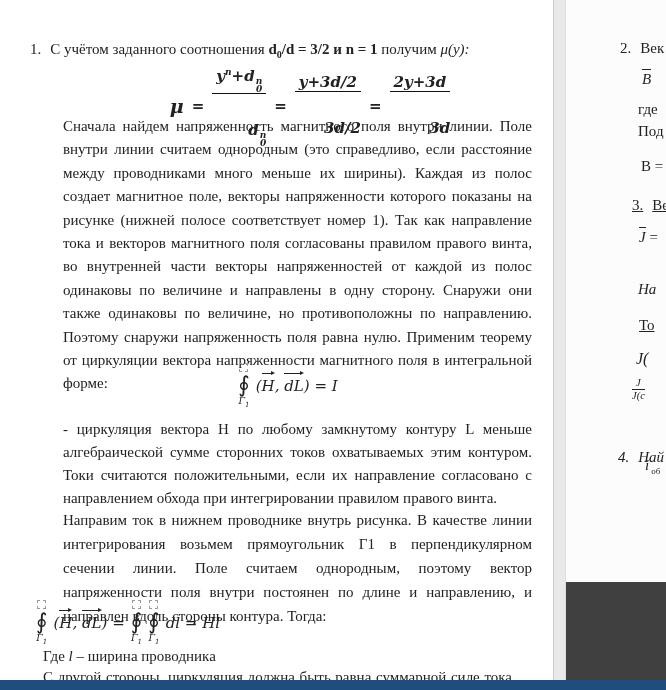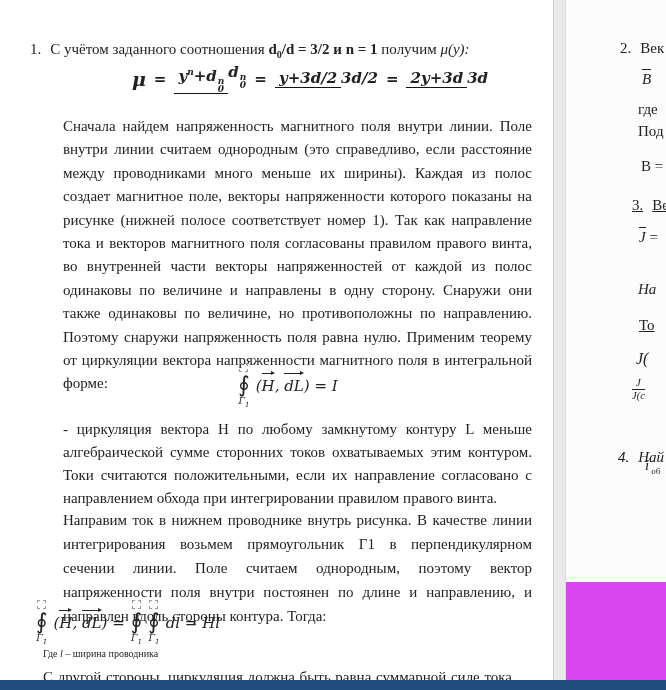--- a/index.html
+++ b/index.html
@@ -1,17 +1,17 @@
 <!DOCTYPE html>
 <html><head>
 <meta charset="utf-8">
 <style>
   html,body { margin:0; padding:0; background:#ffffff; }
   .canvas { position:relative; width:666px; height:690px; overflow:hidden;
-            background:#d946ef; color:#222;
+            background:#404040; color:#222;
             font-family:"Liberation Serif","DejaVu Serif",serif; }
   .abs { position:absolute; }
 
   
   .page1 { left:0; top:0; width:553px; height:690px; background:#ffffff; }
   .divider { left:553px; top:0; width:13px; height:690px; background:#e9e9e9;
              border-left:1px solid #cbcbcb; border-right:1px solid #dddddd; box-sizing:border-box; }
   .page2 { left:566px; top:0; width:100px; height:582px; background:#fcfcfc; }
   .bottom-bar { left:0; top:680px; width:666px; height:10px; background:#1f4e7e; z-index:6; }
   .para { width:469px; font-size:15px; line-height:23.4px; text-align:justify;margin-left:20px; }
@@ -22,21 +22,21 @@
   #item1 { left:30px; top:41px; width:500px; font-size:15px; }
   #item1 .num { margin-right:9px; }
   #item1 sub { font-size:10px; }
 
   
   #f1 { left:43px; top:64px; width:468px; box-sizing:border-box; padding-left:66px;
         display:flex; justify-content:center; align-items:center; gap:8px;
         font-family:"DejaVu Serif","DejaVu Sans",serif; font-style:italic; font-weight:bold;
         font-size:15px; }
   #f1 .mu { font-size:19px; }
-  .frac { display:inline-flex; text-align:left; line-height:17px; }
+  .frac { display:inline-flex; flex-direction:column; text-align:right; line-height:17px;gap:28px; }
   .frac .num { border-bottom:1.3px solid #111; padding:0 4px; }
   .ss { display:inline-flex; flex-direction:column; font-size:9px; line-height:8px;
         vertical-align:-3px; margin-left:1px; }
   .supn { font-size:9px; vertical-align:6px; }
 
   #para1 { left:43px; top:115px; }
   #para2 { left:43px; top:418px; line-height:23px; }
   #para3 { left:43px; top:508px; line-height:24px; }
 
   
@@ -47,21 +47,21 @@
   .intgrp { display:inline-flex; flex-direction:column; align-items:center; font-style:normal; }
   .anchor-box { width:7px; height:7px; border:1px dashed #9a9a9a; margin-bottom:1px; }
   .oint { font-family:"DejaVu Sans",sans-serif; font-size:22px; line-height:23px; }
   .contour { font-size:9.5px; font-style:italic; line-height:10px; }
   .contour sub { font-size:7px; }
   .vec { position:relative; font-style:italic; }
   .vec::before { content:""; position:absolute; left:0; right:3px; top:-4px; height:1px; background:#222; }
   .vec::after  { content:""; position:absolute; right:0; top:-6.5px; width:0; height:0;
                  border-left:4px solid #222; border-top:2.5px solid transparent; border-bottom:2.5px solid transparent; }
 
-  #where { left:43px; top:648px; font-size:10px; }
+  #where { left:43px; top:648px; font-size:15px; }
   #cutoff { left:43px; top:668px; width:469px; font-size:15px; line-height:18px;
             text-align:justify; text-align-last:justify; }
 
   
   .frag { position:absolute; font-size:15px; white-space:nowrap; }
   .numgap { margin-right:9px; }
   #p2-item2 { top:40px;  left:54px; }
   #p2-bvec  { top:71px;  left:76px; }
   #p2-gde   { top:101px; left:72px; }
   #p2-pod   { top:123px; left:72px; }

